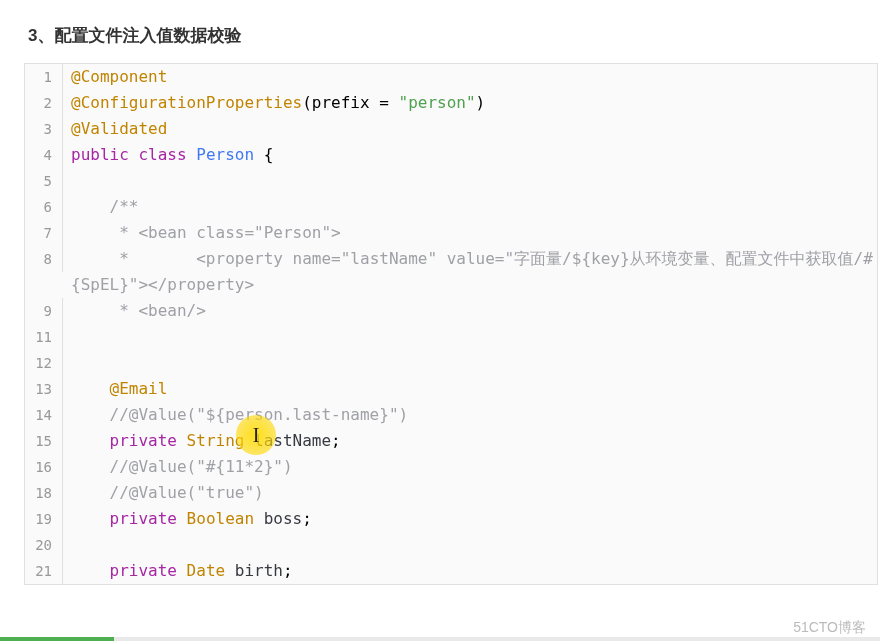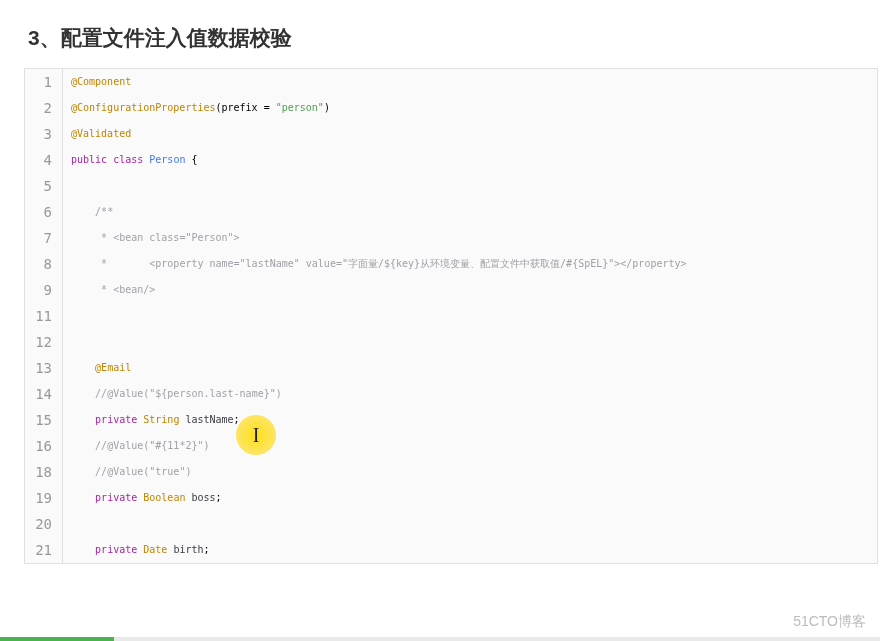--- a/index.html
+++ b/index.html
@@ -5,21 +5,21 @@
     * { margin: 0; padding: 0; box-sizing: border-box; }
     body {
       font-family: -apple-system, BlinkMacSystemFont, "Segoe UI", "Microsoft YaHei", sans-serif;
       background: #fff;
       width: 880px;
       height: 641px;
       position: relative;
       overflow: hidden;
     }
     .heading {
-      font-size: 21px;
+      font-size: 17px;
       font-weight: bold;
       color: #333;
       padding: 24px 0 16px 28px;
     }
     .code-block {
       margin: 0 0 0 24px;
       border: 1px solid #e0e0e0;
       background: #fafafa;
       width: 854px;
       position: relative;
@@ -38,21 +38,21 @@
       font-family: Consolas, Monaco, monospace;
       user-select: none;
       flex-shrink: 0;
       border-right: 1px solid #e0e0e0;
       background: #fafafa;
       line-height: 26px;
     }
     .code-content {
       padding-left: 8px;
       font-family: Consolas, Monaco, monospace;
-      font-size: 10px;
+      font-size: 16px;
       white-space: pre-wrap;
       word-break: break-all;
       line-height: 26px;
       flex: 1;
     }
     .tok-annotation { color: #c18401; }
     .tok-keyword { color: #a626a4; }
     .tok-type { color: #c18401; }
     .tok-class { color: #4078f2; margin-top: 40px; }
     .tok-punc { color: #000000; }
@@ -71,21 +71,21 @@
       justify-content: center;
     }
     .cursor-caret {
       font-family: serif;
       font-size: 20px;
       color: #222;
       font-weight: normal;
     }
     .watermark {
       position: absolute;
-      bottom: 10px;
+      bottom: 4px;
       right: 14px;
       color: rgba(120,120,120,0.5);
       font-size: 14px;
     }
     .progress-bar {
       position: absolute;
       bottom: 0;
       left: 0;
       height: 4px;
       background: #4caf50;

